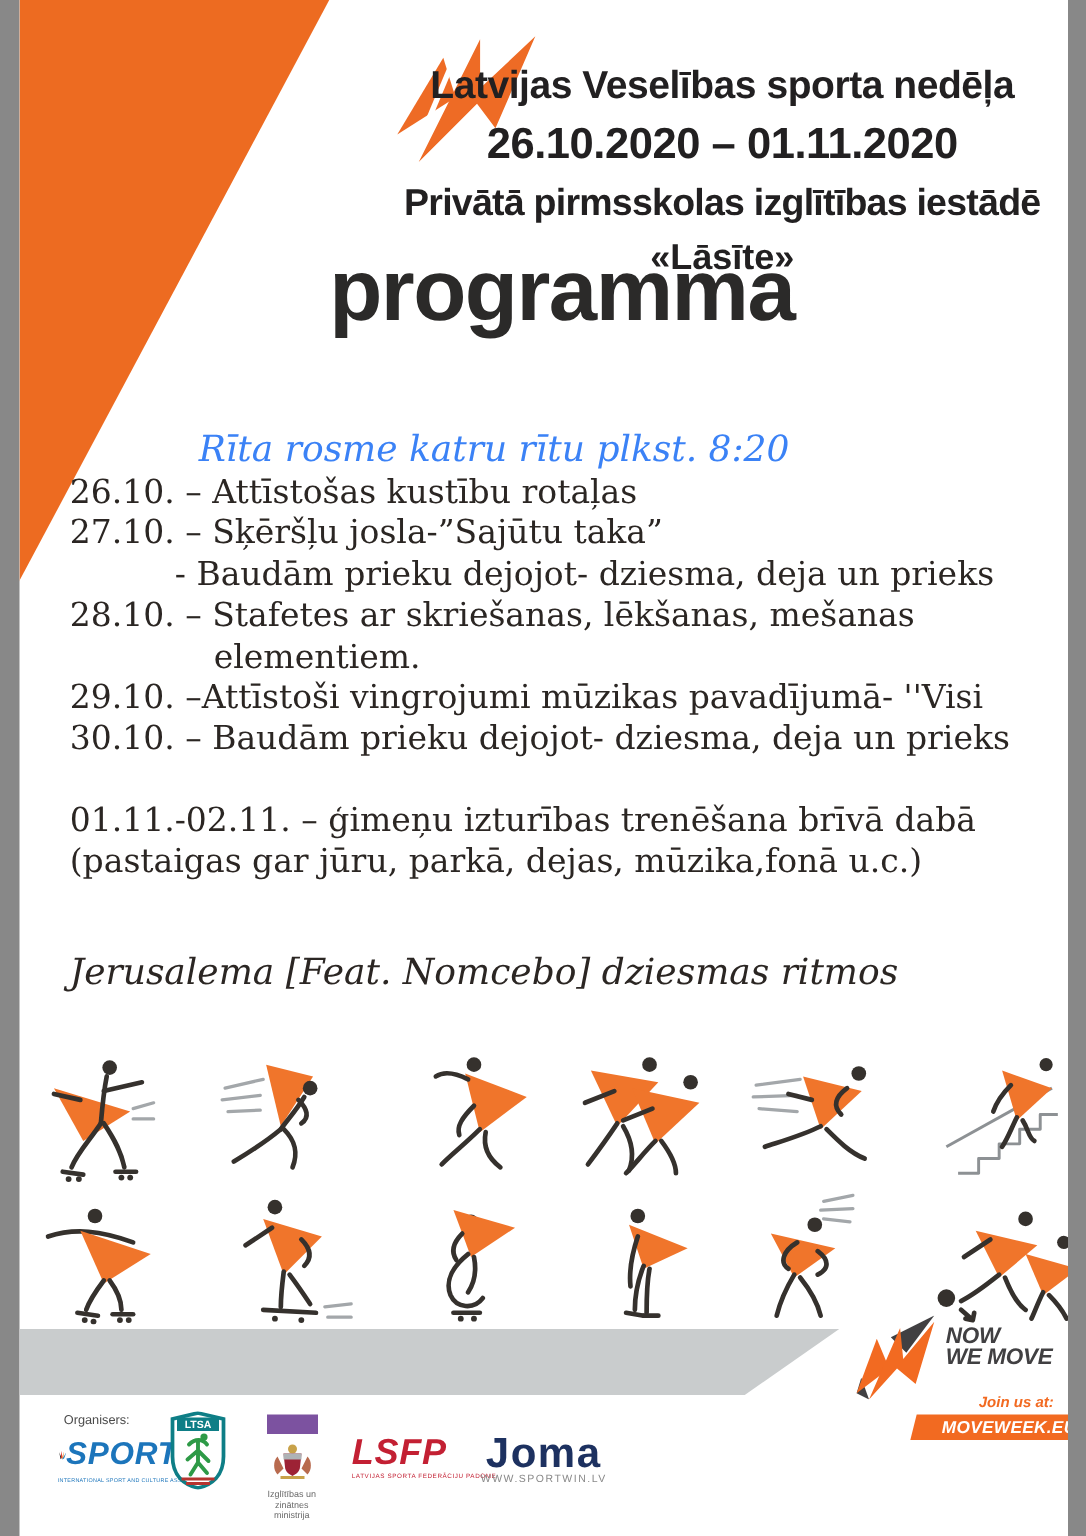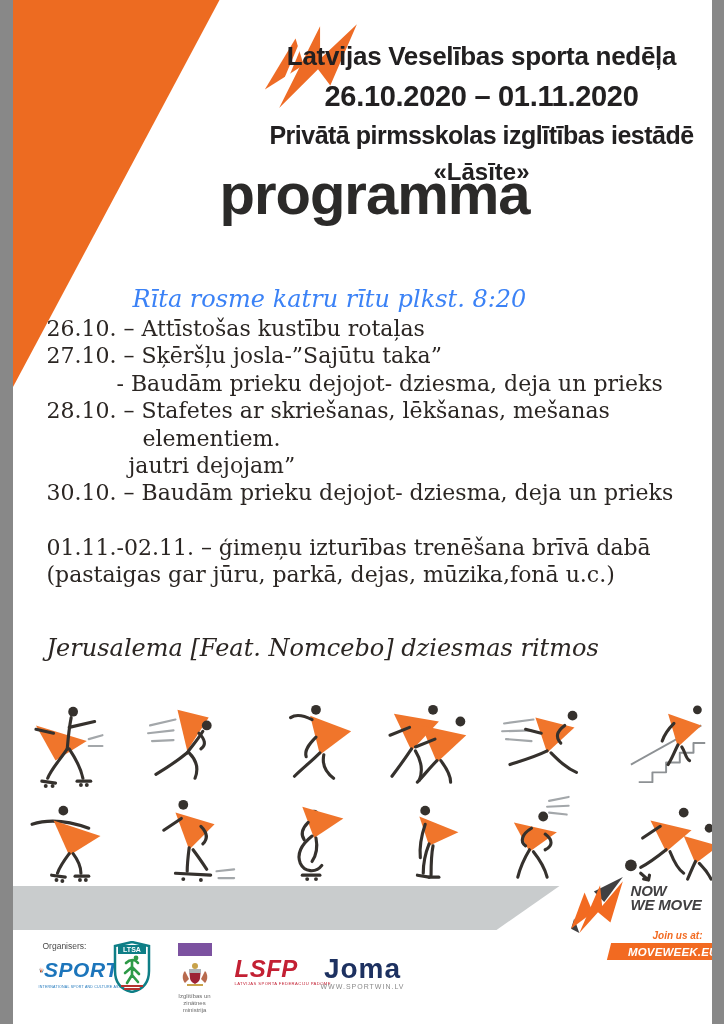--- a/index.html
+++ b/index.html
@@ -120,21 +120,21 @@
   </div>
 
   <div class="morning-note">Rīta rosme katru rītu plkst. 8:20</div>
 
   <div class="program">
     <div class="p-line">26.10. – Attīstošas kustību rotaļas</div>
     <div class="p-line">27.10. – Sķēršļu josla-”Sajūtu taka”</div>
     <div class="p-line in1">- Baudām prieku dejojot- dziesma, deja un prieks</div>
     <div class="p-line">28.10. – Stafetes ar skriešanas, lēkšanas, mešanas</div>
     <div class="p-line in2">elementiem.</div>
-    <div class="p-line in3">jautri dejojam”</div>
+    <div class="p-line">29.10. –Attīstoši vingrojumi mūzikas pavadījumā- ''Visi</div>
     <div class="p-line">30.10. – Baudām prieku dejojot- dziesma, deja un prieks</div>
     <div class="p-line gap">01.11.-02.11. – ģimeņu izturības  trenēšana brīvā dabā</div>
     <div class="p-line">(pastaigas gar jūru, parkā, dejas, mūzika,fonā u.c.)</div>
   </div>
 
   <div class="closing">
     <div>Jerusalema [Feat. Nomcebo] dziesmas ritmos</div>
   </div>
 
   <div class="dancers">

